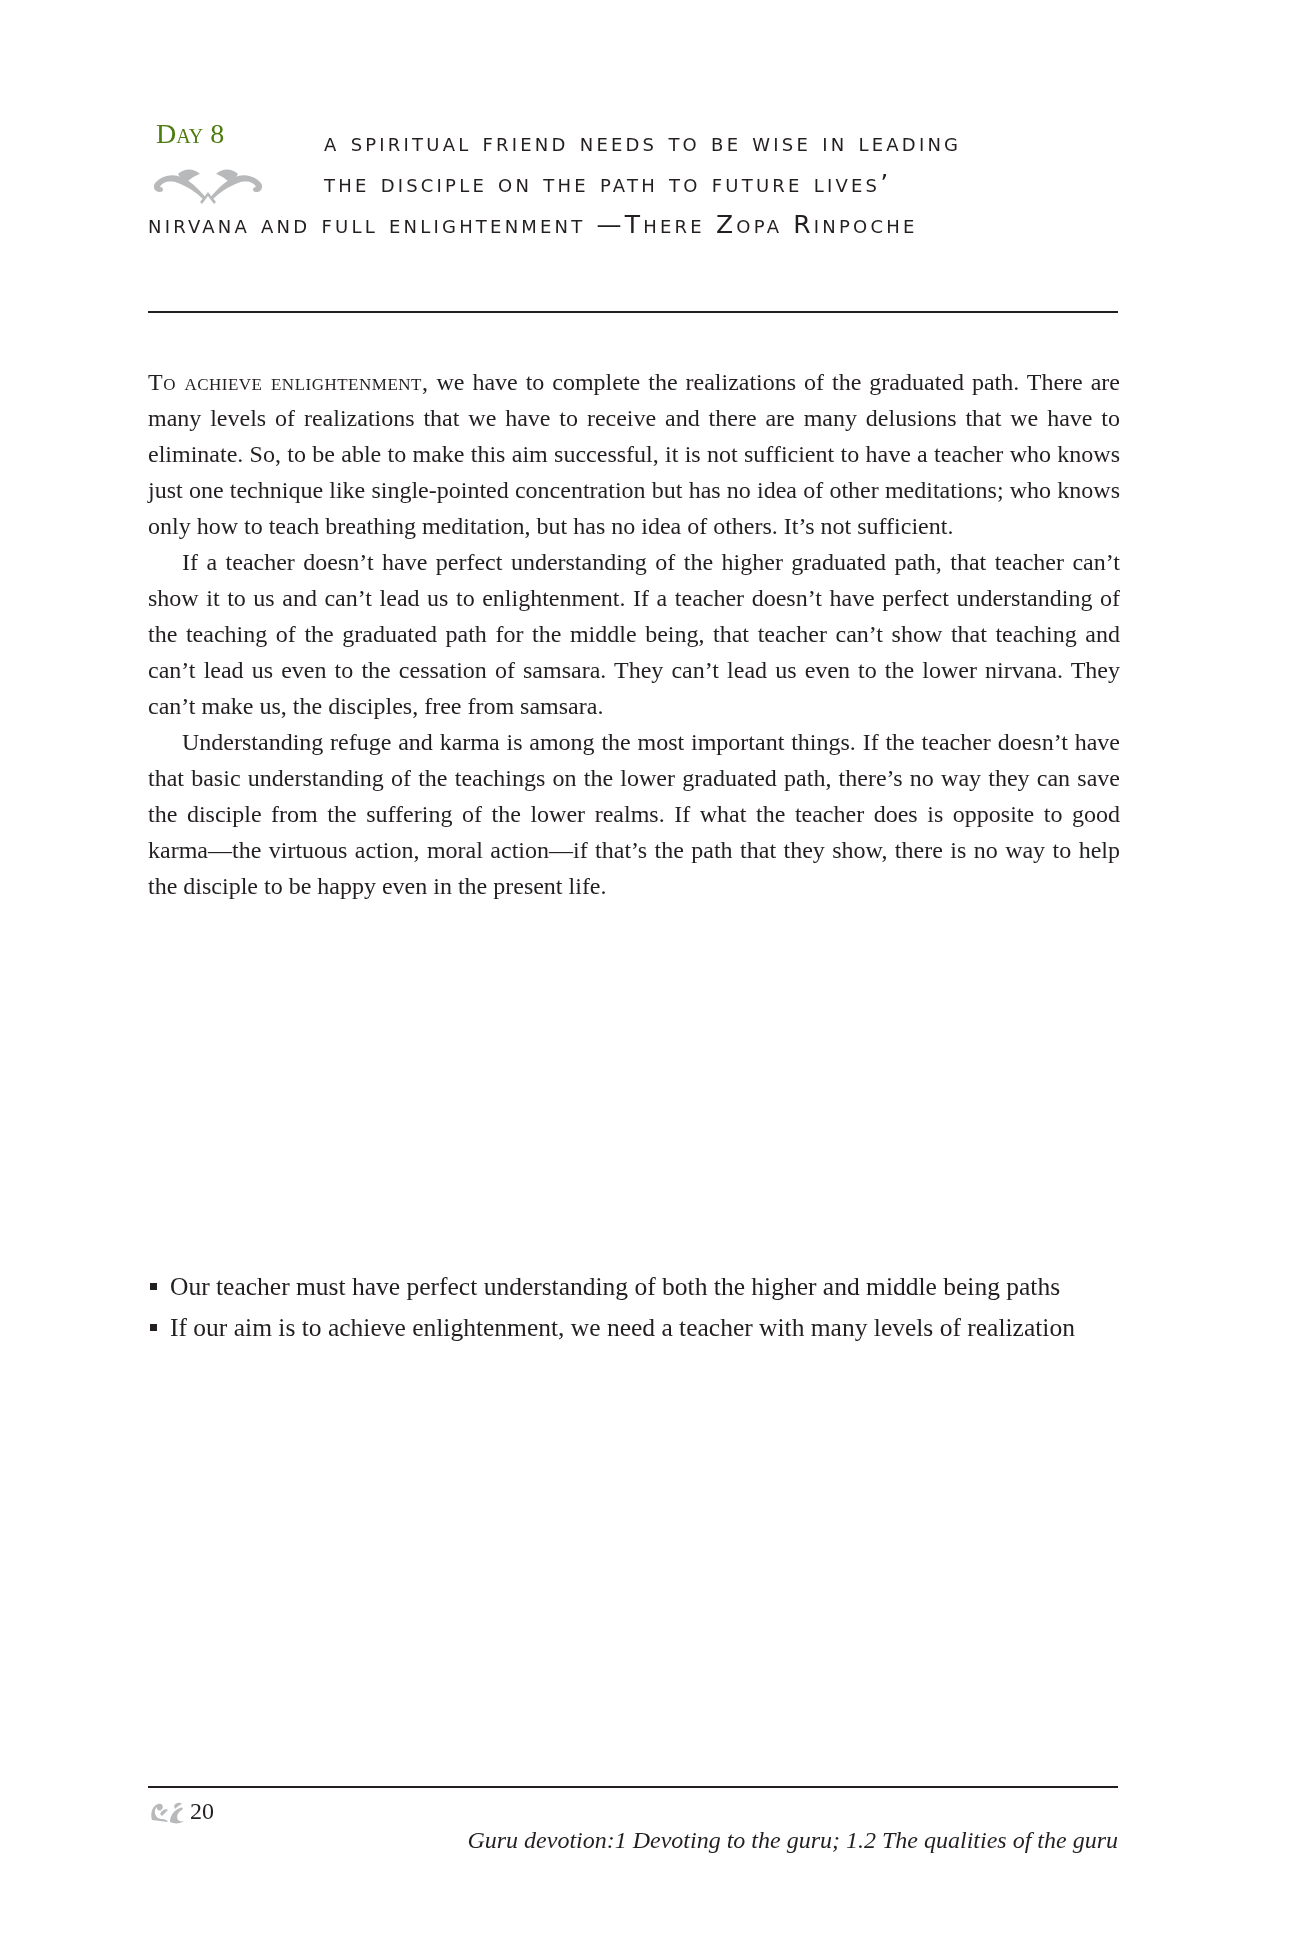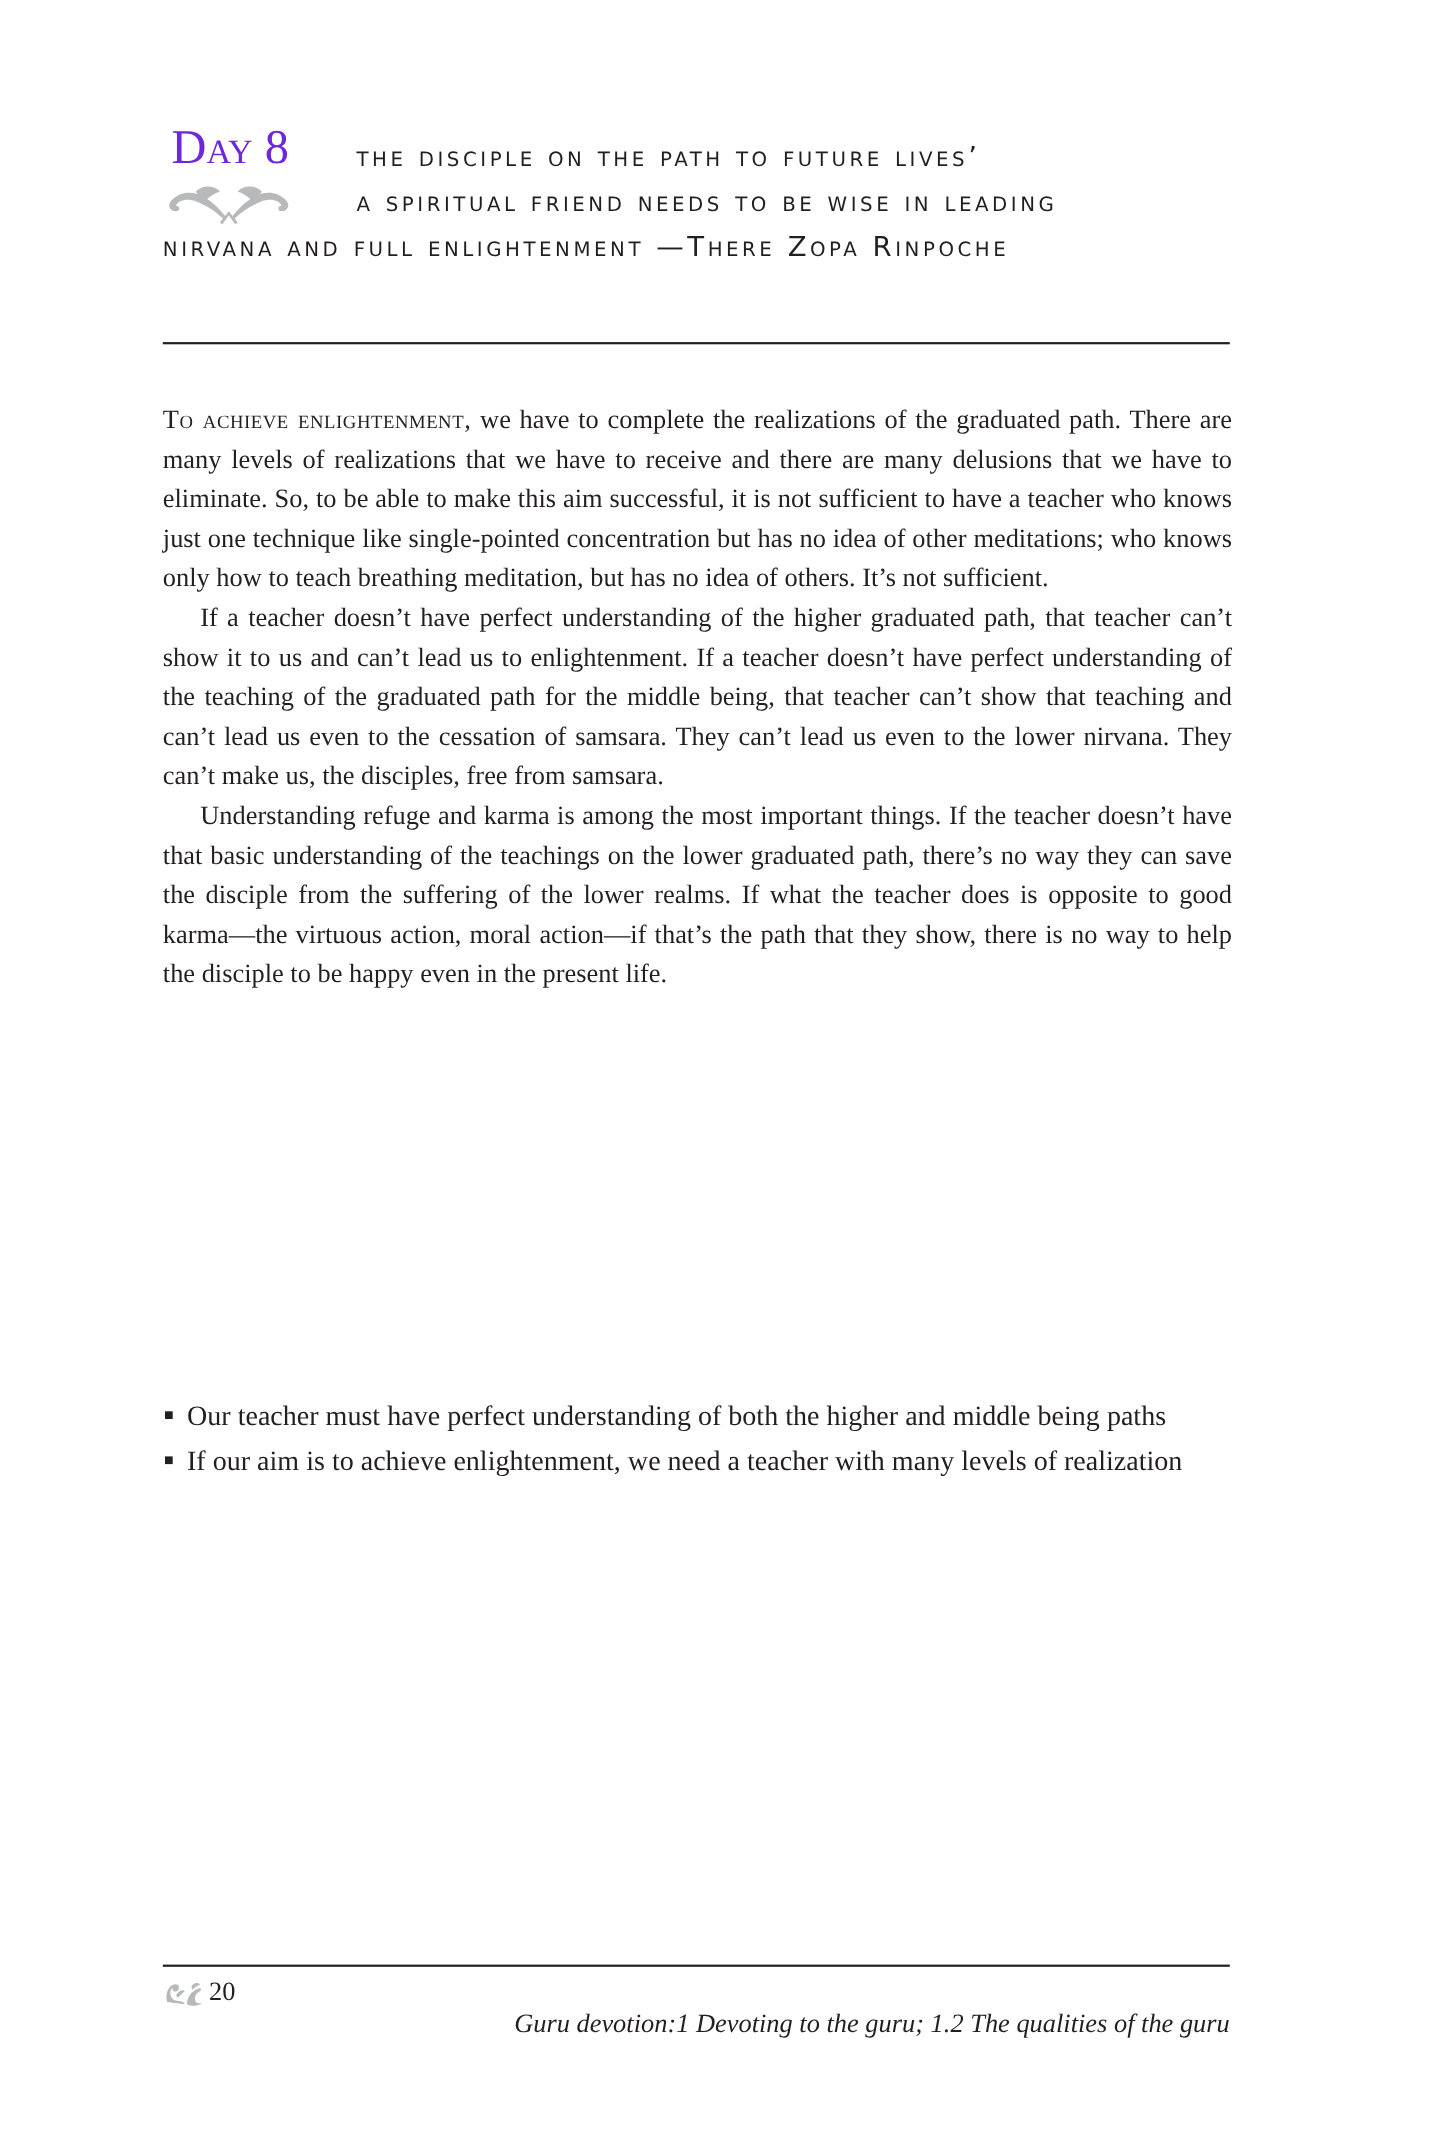--- a/index.html
+++ b/index.html
@@ -7,22 +7,22 @@
     width: 1302px; height: 1958px; position: relative; overflow: hidden;
     color: #231f20;
     font-family: "Liberation Serif", "DejaVu Serif", serif;
   }
   .page { position: absolute; left: 148px; top: 0; width: 972px; }
 
   
   .heading { position: absolute; top: 108px; left: 0; width: 972px; height: 200px; }
   .day-label {
     position: absolute; left: 8px; top: 2px;
-    font-size: 44px; line-height: 48px; letter-spacing: 0px;
-    font-variant: small-caps; color: #6d28d9;
+    font-size: 28px; line-height: 48px; letter-spacing: 0px;
+    font-variant: small-caps; color: #4d7c0f;
   }
   .ornament { position: absolute; left: 0px; top: 58px; width: 120px; height: 38px; }
   .epigraph {
     position: absolute; left: 0; top: 14px; width: 972px;
     font-family: "DejaVu Sans", "Liberation Sans", sans-serif;
     font-variant: small-caps; text-transform: lowercase;
     font-size: 25px; letter-spacing: 3.2px; line-height: 41px; color: #231f20;
   }
   .epigraph .line { display: block; white-space: nowrap; }
   .epigraph .indent { padding-left: 176px; }
@@ -69,22 +69,22 @@
       <g fill="#b8b9bb">
         <path d="M58 32 C50 22 42 14 30 10 C22 8 14 10 8 16 C4 20 6 26 12 26 C16 26 16 21 12 21 C14 16 22 14 30 17 C40 21 48 26 56 34 Z"></path>
         <path d="M30 8 C36 2 46 2 52 8 C46 10 40 14 36 20 C34 14 32 11 30 8 Z"></path>
         <path d="M62 32 C70 22 78 14 90 10 C98 8 106 10 112 16 C116 20 114 26 108 26 C104 26 104 21 108 21 C106 16 98 14 90 17 C80 21 72 26 64 34 Z"></path>
         <path d="M90 8 C84 2 74 2 68 8 C74 10 80 14 84 20 C86 14 88 11 90 8 Z"></path>
         <path d="M52 36 L60 26 L68 36 L66 38 L60 30 L54 38 Z"></path>
       </g>
     </svg>
 
     <div class="epigraph">
+      <span class="line indent">A spiritual friend needs to be wise in leading</span>
       <span class="line indent">the disciple on the path to future lives’</span>
-      <span class="line indent">A spiritual friend needs to be wise in leading</span>
       <span class="line"><span>nirvana and full enlightenment —</span><span class="author">There Zopa Rinpoche</span></span>
     </div>
   </div>
 
   <div class="rule-top"></div>
 
   <div class="body-text">
     <p><span class="smallcaps">To achieve enlightenment,</span><span> we have to complete the realizations of the grad­uated path. There are many levels of realizations that we have to receive and there are many delusions that we have to eliminate. So, to be able to make this aim suc­cessful, it is not sufficient to have a teacher who knows just one technique like sin­gle-pointed concentration but has no idea of other meditations; who knows only how to teach breathing meditation, but has no idea of others. It’s not sufficient.</span></p>
     <p>If a teacher doesn’t have perfect understanding of the higher graduated path, that teacher can’t show it to us and can’t lead us to enlightenment. If a teacher doesn’t have perfect understanding of the teaching of the graduated path for the middle being, that teacher can’t show that teaching and can’t lead us even to the cessation of samsara. They can’t lead us even to the lower nirvana. They can’t make us, the disciples, free from samsara.</p>
     <p>Understanding refuge and karma is among the most important things. If the teacher doesn’t have that basic understanding of the teachings on the lower grad­uated path, there’s no way they can save the disciple from the suffering of the lower realms. If what the teacher does is opposite to good karma—the virtuous action, moral action—if that’s the path that they show, there is no way to help the disciple to be happy even in the present life.</p>

